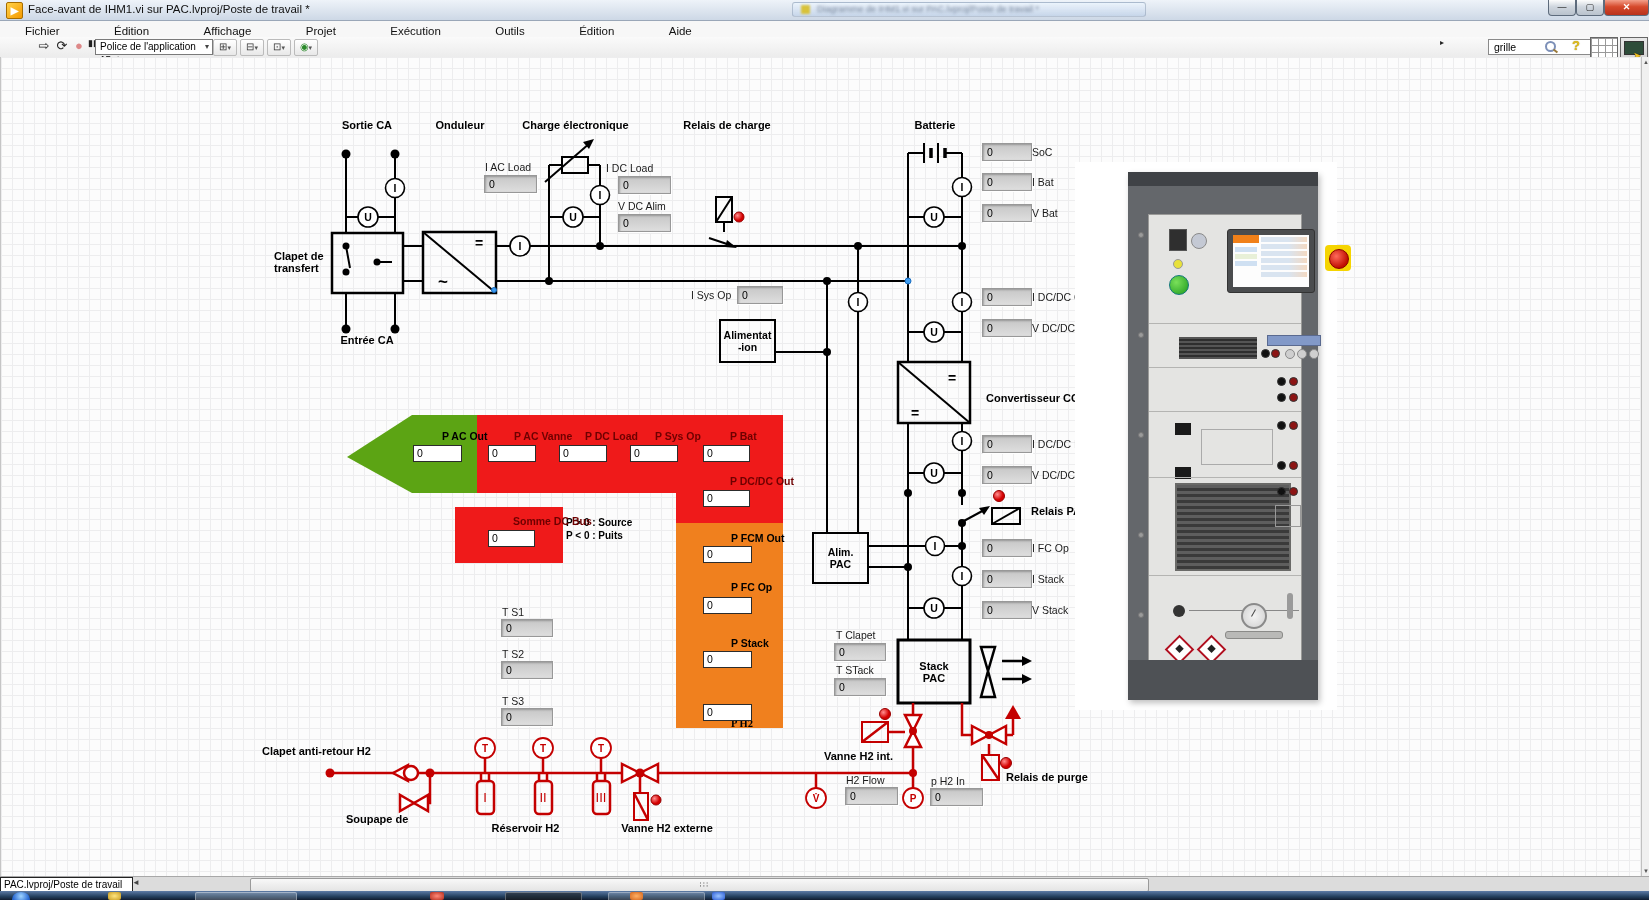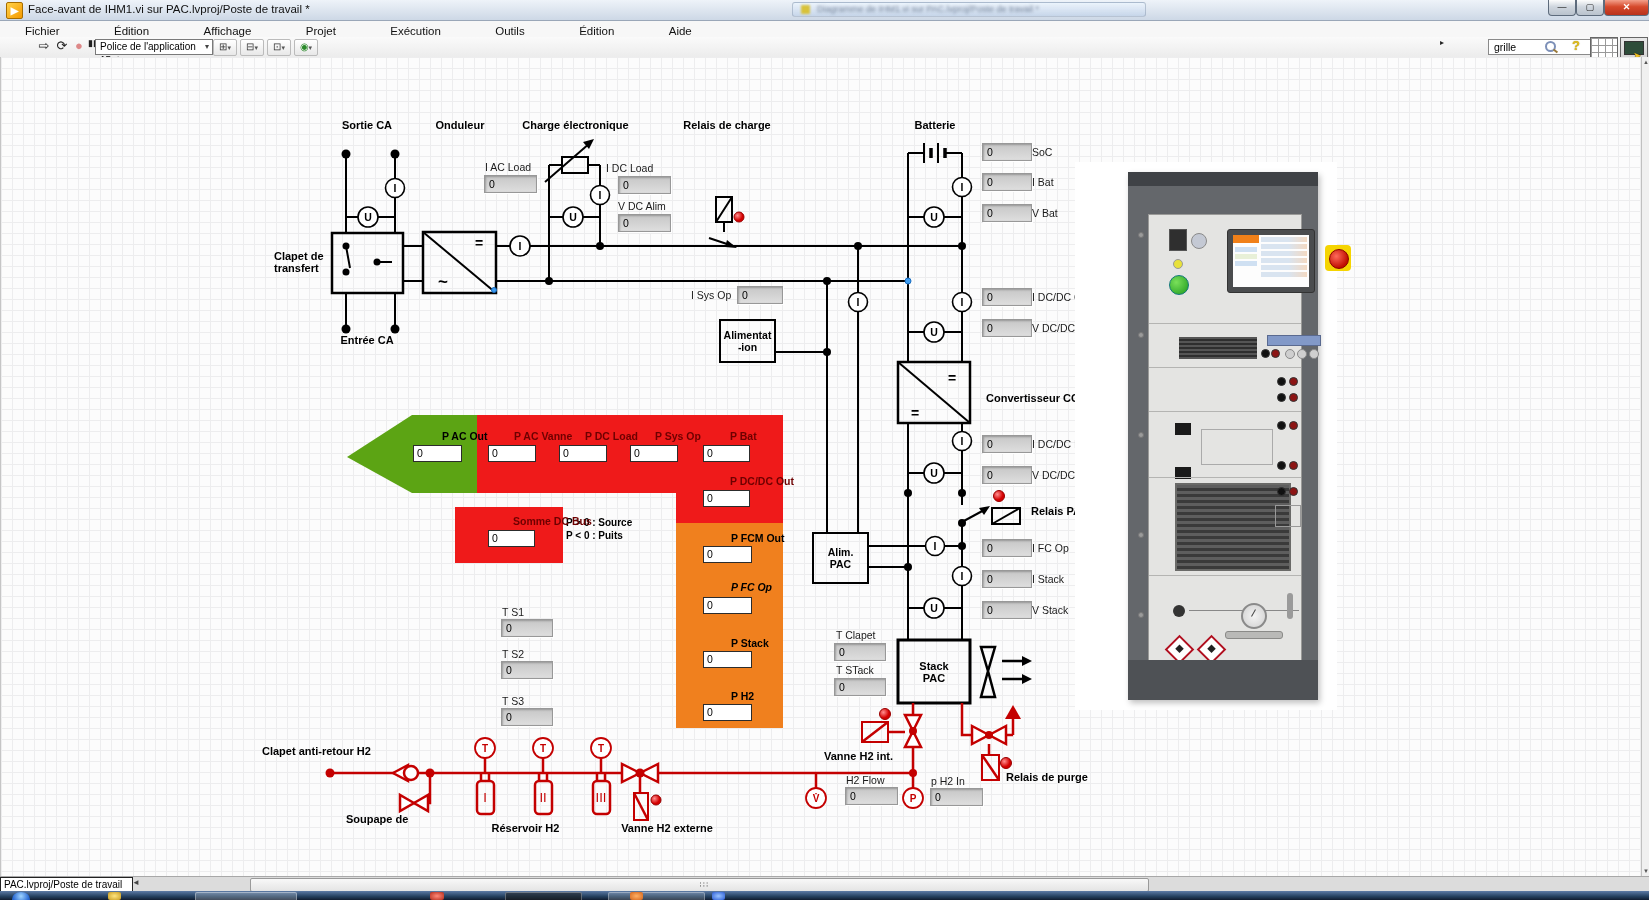--- a/index.html
+++ b/index.html
@@ -505,25 +505,25 @@
 <div class="plbl mar" style="left:627px;top:430px;">P Sys Op</div>
 <div class="wb" style="left:630px;top:445px;width:43px;"><span>0</span></div>
 <div class="plbl mar" style="left:702px;top:430px;">P Bat</div>
 <div class="wb" style="left:703px;top:445px;width:42px;"><span>0</span></div>
 <div class="plbl mar" style="left:702px;top:475px;">P DC/DC Out</div>
 <div class="wb" style="left:703px;top:490px;width:42px;"><span>0</span></div>
 <div class="plbl mar" style="left:485px;top:515px;">Somme DC Bus</div>
 <div class="wb" style="left:488px;top:530px;width:42px;"><span>0</span></div>
 <div class="plbl" style="left:703px;top:532px;">P FCM Out</div>
 <div class="wb" style="left:703px;top:546px;width:44px;"><span>0</span></div>
-<div class="plbl" style="left:703px;top:581px;font-style:italic;">P FC Op</div>
+<div class="plbl" style="left:703px;top:581px;">P FC Op</div>
 <div class="wb" style="left:703px;top:597px;width:44px;"><span>0</span></div>
 <div class="plbl" style="left:703px;top:637px;">P Stack</div>
 <div class="wb" style="left:703px;top:651px;width:44px;"><span>0</span></div>
-<div class="plbl" style="left:703px;top:690px;">P H2</div>
+<div class="plbl" style="left:703px;top:718px;font-family:Liberation Serif, serif;">P H2</div>
 <div class="wb" style="left:703px;top:704px;width:44px;"><span>0</span></div>
 
 <div id="rack">
   <div id="cab">
     <div id="cabtop"></div>
     <div id="cabin">
 
       <div class="rk" style="left:20px;top:14px;width:16px;height:20px;background:#2f2f2f;border:1px solid #555;"></div>
       <div class="knob" style="left:42px;top:18px;width:14px;height:14px;background:#c4c9d4;"></div>
       <div class="rk" style="left:24px;top:44px;width:8px;height:8px;border-radius:50%;background:#e8e13a;border:1px solid #999;"></div>

